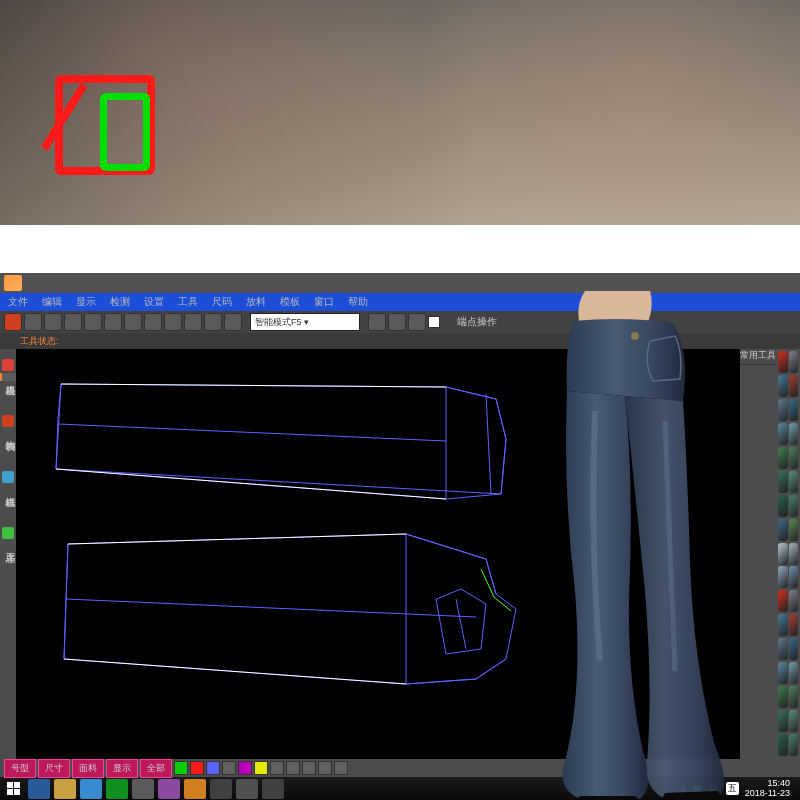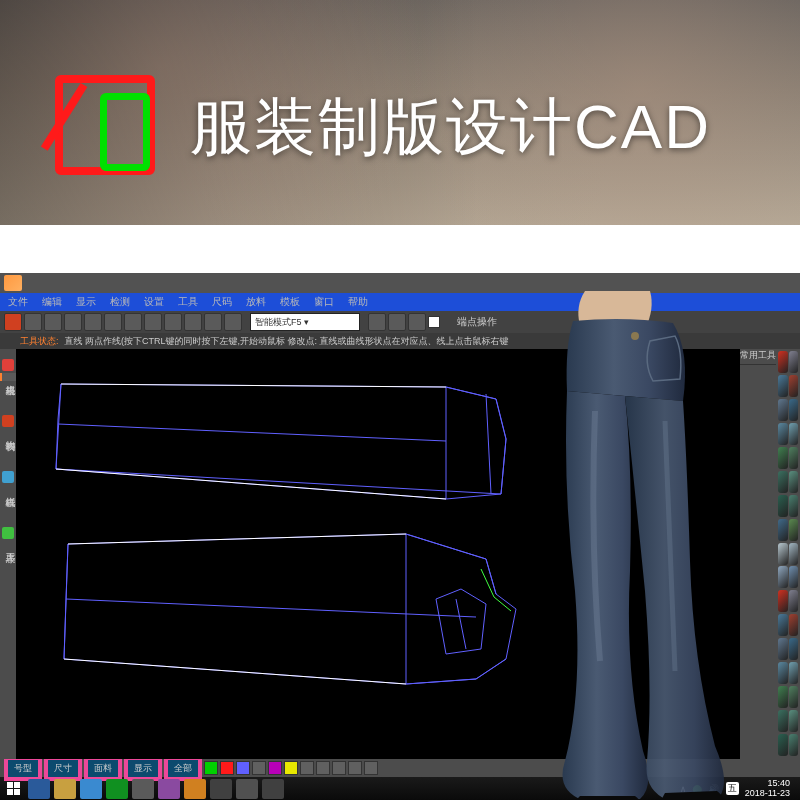--- a/index.html
+++ b/index.html
@@ -50,21 +50,21 @@
     
     .right-panel { width: 60px; background: #4c4c4c; display: flex; }
     .rhead { display: flex; height: 16px; font-size: 9px; color: #ccc; border-bottom: 1px solid #333; }
     .rhead span { flex: 1; text-align: center; }
     .rtools { flex: 1; display: grid; grid-template-columns: 1fr 1fr; gap: 1px; padding: 2px; overflow: hidden; }
     .rtool { height: 22px; border-radius: 3px; }
     
     .jeans { position: absolute; right: 65px; top: -58px; width: 210px; height: 540px; z-index: 10; pointer-events: none; }
     
     .bottom-tabs { height: 18px; background: #4c4c4c; display: flex; align-items: center; padding: 0 4px; gap: 2px; font-size: 9px; color: #ccc; }
-    .btab { padding: 2px 6px; background: #0c4a6e; border: 4px solid #ec4899; }
+    .btab { padding: 2px 6px; background: #be185d; border: 1px solid #ec4899; }
     .bsq { width: 14px; height: 14px; border: 1px solid #333; }
     
     
     .taskbar { height: 23px; background: linear-gradient(180deg, #1a1a1a, #0a0a0a); display: flex; align-items: center; padding: 0 4px; gap: 4px; color: #fff; font-size: 9px; }
     .winbtn { width: 20px; height: 20px; display: flex; flex-wrap: wrap; gap: 1px; padding: 3px; }
     .winbtn span { width: 6px; height: 6px; background: #fff; }
     .tbicon { width: 22px; height: 20px; border-radius: 2px; }
     .tbspacer { flex: 1; }
     .tray { display: flex; align-items: center; gap: 6px; margin-right: 6px; }
     .clock { text-align: right; line-height: 1.1; }
@@ -72,21 +72,20 @@
 </head>
 <body>
 
 <div class="hero">
   <div class="hero-dark"></div>
   <div class="logo">
     <div class="logo-outer"></div>
     <div class="logo-inner"></div>
     <div class="logo-diag"></div>
   </div>
-  <div class="hero-title">服装制版设计CAD</div>
 </div>
 
 <div class="gap"></div>
 
 <div class="cad-app">
 
   <div class="titlebar">
     <div class="titlebar-icon"></div>
   </div>
 
@@ -120,21 +119,20 @@
     <div class="tdrop"><span>智能模式F5</span>&nbsp;▾</div>
     <div class="tbtn"></div>
     <div class="tbtn"></div>
     <div class="tbtn"></div>
     <div class="tchk"></div>
     <span style="color:#ccc;margin-left:15px;">端点操作</span>
   </div>
 
   <div class="statusbar">
     <span class="orange">工具状态:</span>
-    <span>直线 两点作线(按下CTRL键的同时按下左键,开始动鼠标  修改点: 直线或曲线形状点在对应点、线上点击鼠标右键</span>
   </div>
 
   <div class="workspace">
 
     <div class="left-panel">
       <div>
           <div class="ltab-icon c1"></div>
           <div class="ltab active">规格表</div>
         </div>
       <div>

